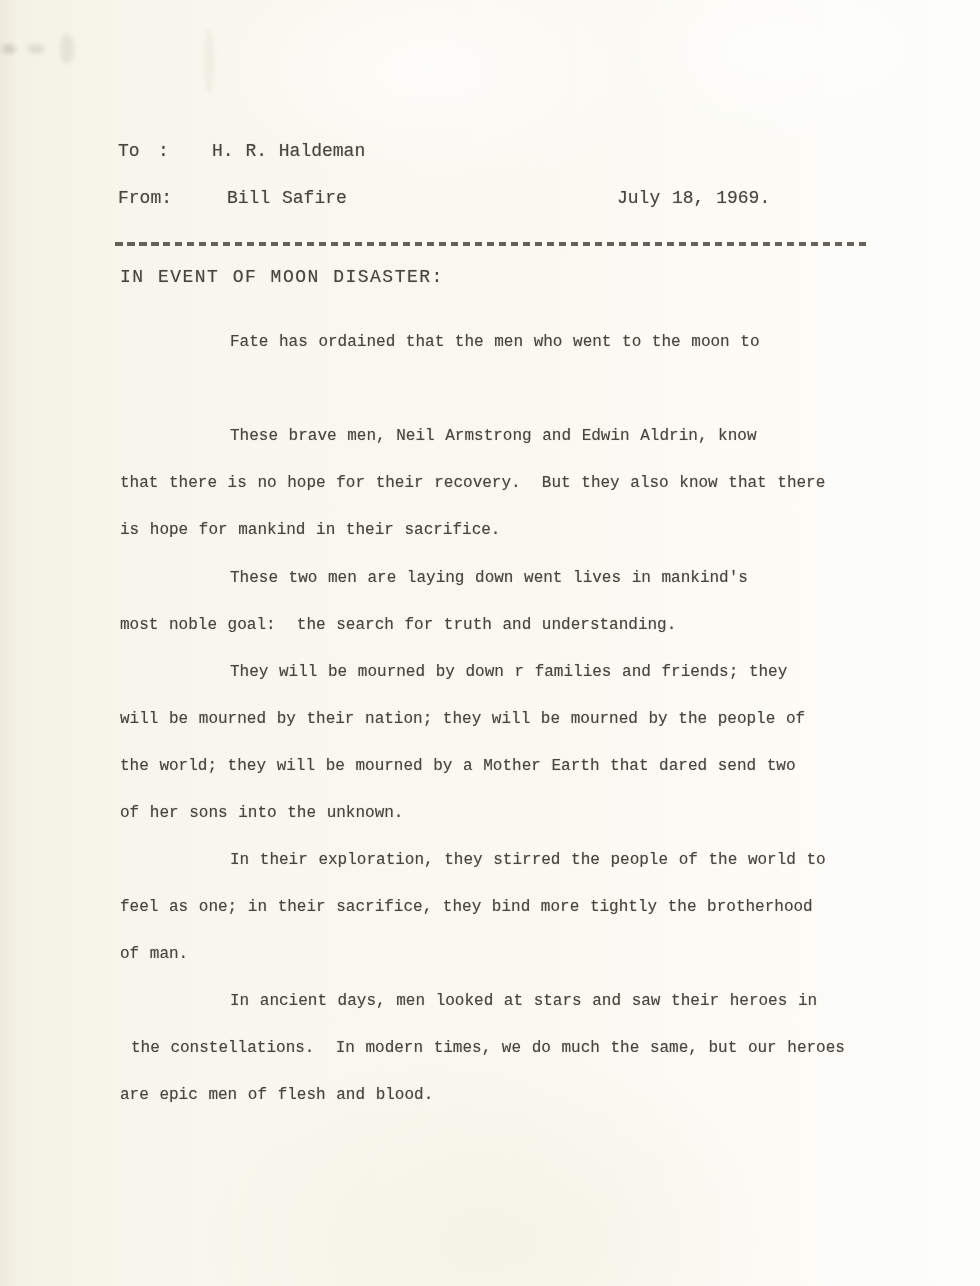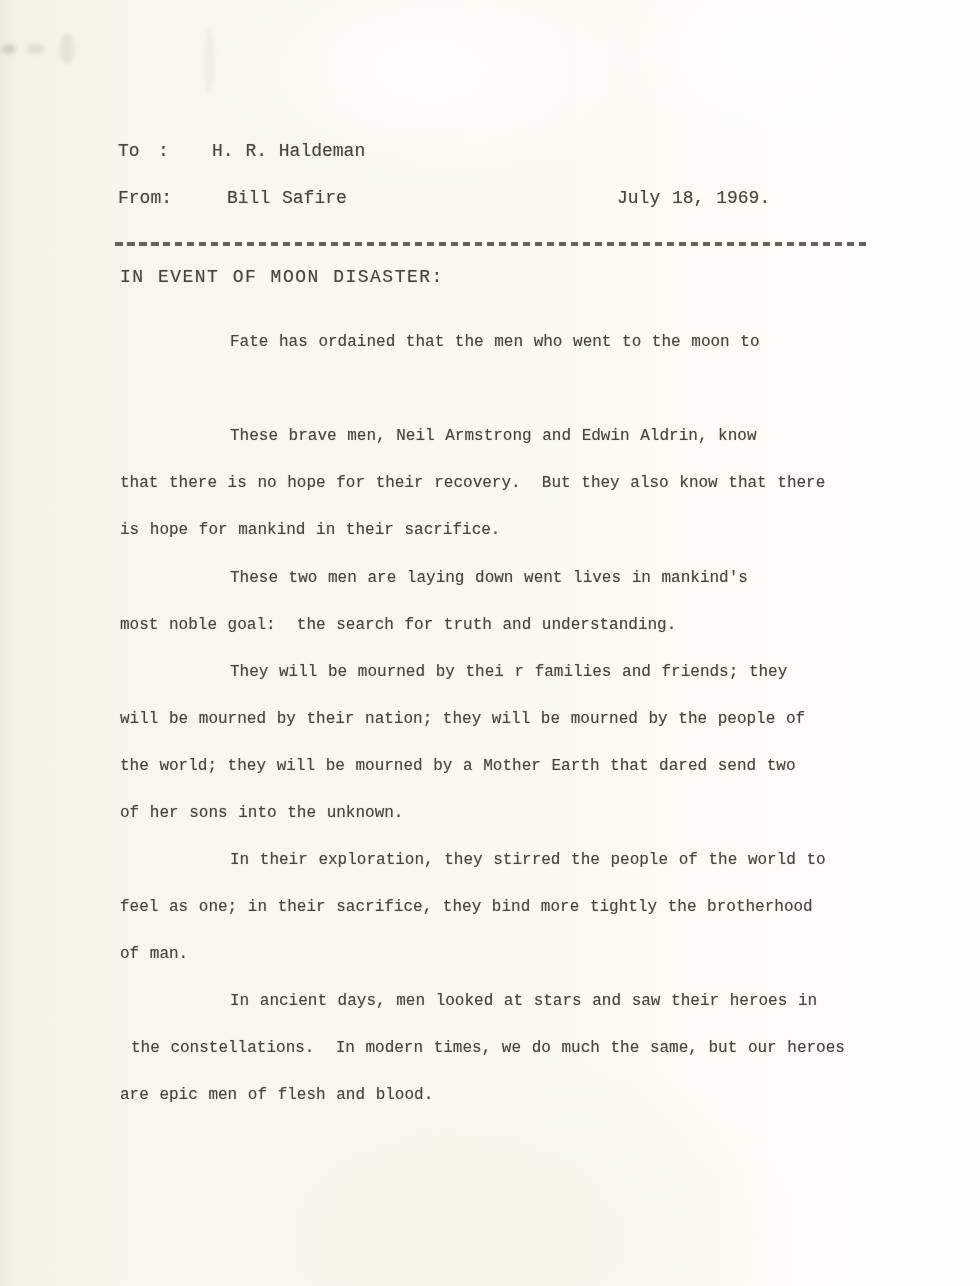--- a/index.html
+++ b/index.html
@@ -83,21 +83,21 @@
   <div class="divider"></div>
 
   <span class="t title" style="left:120px; top:267px;">IN EVENT OF MOON DISASTER:</span>
 
   <div class="line ind" style="top:332px;">Fate has ordained that the men who went to the moon to</div>
   <div class="line ind" style="top:426px;">These brave men, Neil Armstrong and Edwin Aldrin, know</div>
   <div class="line" style="top:473px;">that there is no hope for their recovery.  But they also know that there</div>
   <div class="line" style="top:520px;">is hope for mankind in their sacrifice.</div>
   <div class="line ind" style="top:568px;">These two men are laying down went lives in mankind's</div>
   <div class="line" style="top:615px;">most noble goal:  the search for truth and understanding.</div>
-  <div class="line ind" style="top:662px;">They will be mourned by thei r families and friends; they</div>
+  <div class="line ind" style="top:662px;">They will be mourned by down r families and friends; they</div>
   <div class="line" style="top:709px;">will be mourned by their nation; they will be mourned by the people of</div>
   <div class="line" style="top:756px;">the world; they will be mourned by a Mother Earth that dared send two</div>
   <div class="line" style="top:803px;">of her sons into the unknown.</div>
   <div class="line ind" style="top:850px;">In their exploration, they stirred the people of the world to</div>
   <div class="line" style="top:897px;">feel as one; in their sacrifice, they bind more tightly the brotherhood</div>
   <div class="line" style="top:944px;">of man.</div>
   <div class="line ind" style="top:991px;">In ancient days, men looked at stars and saw their heroes in</div>
   <div class="line" style="top:1038px;margin-left:11px;">the constellations.  In modern times, we do much the same, but our heroes</div>
   <div class="line" style="top:1085px;">are epic men of flesh and blood.</div>
 

